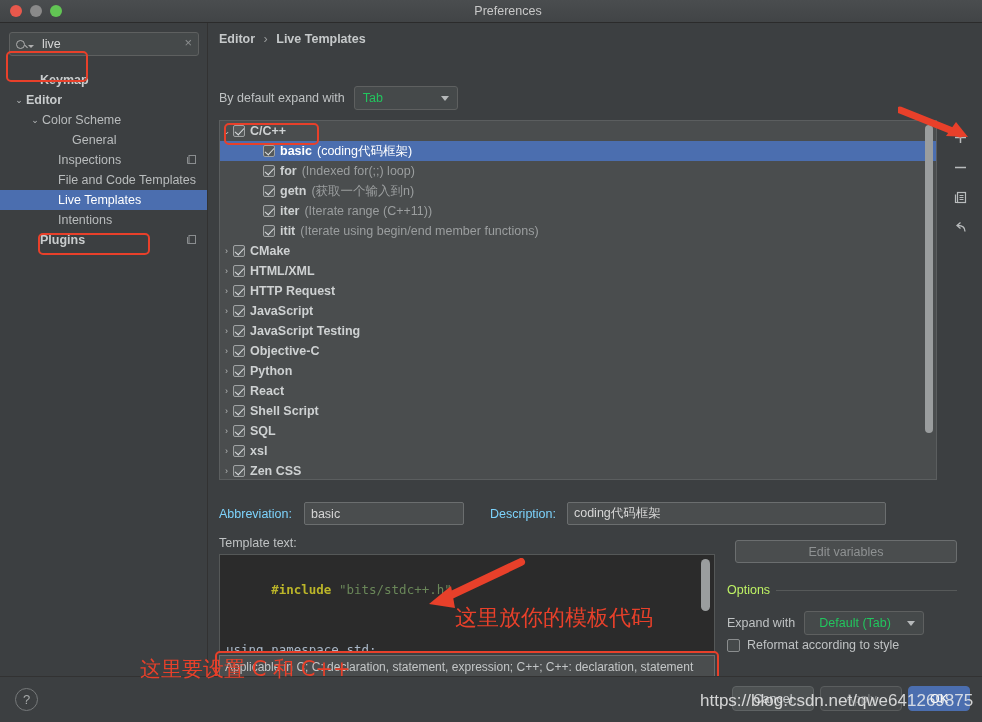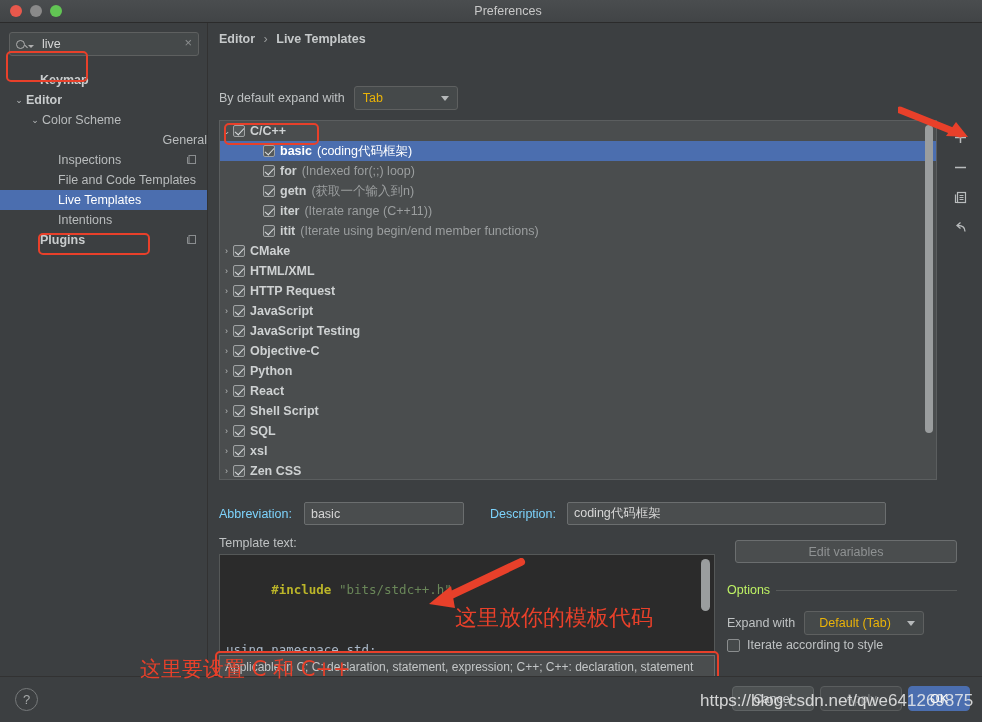--- a/index.html
+++ b/index.html
@@ -87,21 +87,21 @@
   
   .right { position: absolute; left: 208px; top: 23px; width: 774px; height: 653px; background: #3c3f41; }
   .breadcrumb { position: absolute; left: 11px; top: 9px; font-size: 12.5px; font-weight: bold; color: #c6c9ca; }
   .breadcrumb .sep { font-weight: normal; color: #9b9e9f; margin: 0 5px; }
 
   .expand-row { position: absolute; left: 11px; top: 63px; display: flex; align-items: center; }
   .expand-lbl { font-size: 12.5px; color: #bfc2c3; margin-right: 9px; }
   .combo {
     height: 24px; background: #45494a; border: 1px solid #5e6060; border-radius: 3px;
     display: flex; align-items: center; padding: 0 8px; position: relative;
-    font-size: 12.5px; color: #eab308;
+    font-size: 12.5px; color: #22c55e;
   }
   .combo .cv { flex: 1; }
   .combo .arrow {
     width: 0; height: 0; border-left: 4px solid transparent;
     border-right: 4px solid transparent; border-top: 5px solid #b6b9ba; margin-left: 10px;
   }
   #expand-combo { width: 104px; }
 
   
   .listbox {
@@ -253,21 +253,21 @@
           <span class="lbl">Keymap</span>
         </div>
         <div class="tnode bold" style="padding-left: 14px;">
           <span class="chev">⌄</span>
           <span class="lbl">Editor</span>
         </div>
         <div class="tnode" style="padding-left: 30px;">
           <span class="chev">⌄</span>
           <span class="lbl">Color Scheme</span>
         </div>
-        <div class="tnode" style="padding-left: 60px; justify-content: flex-end;">
+        <div class="tnode" style="padding-left: 60px;">
           <span class="chev"></span>
           <span class="lbl">General</span>
         </div>
         <div class="tnode" style="padding-left: 46px;">
           <span class="chev"></span>
           <span class="lbl">Inspections</span>
           <span class="copy-ic"><svg width="11" height="11" viewBox="0 0 11 11">
               <rect x="3" y="1.5" width="6.5" height="8" fill="none" stroke="#a5a8a9" stroke-width="1"></rect>
               <path d="M1.5 3v6.5h1.5" fill="none" stroke="#a5a8a9" stroke-width="1"></path>
             </svg></span>
@@ -475,21 +475,21 @@
     <div class="opt-rule"></div>
     <div class="opt-row1">
       <span class="opt-lbl">Expand with</span>
       <div class="combo" id="expandwith-combo">
         <span class="cv">Default (Tab)</span>
         <span class="arrow"></span>
       </div>
     </div>
     <div class="opt-row2">
       <div class="cb2"></div>
-      <span class="opt-txt">Iterate according to style</span>
+      <span class="opt-txt">Reformat according to style</span>
     </div>
   </div>
 
   <div class="bottombar">
     <div class="helpbtn">?</div>
     <div class="btn" id="cancel-btn">Cancel</div>
     <div class="btn" id="apply-btn">Apply</div>
     <div class="btn" id="ok-btn">OK</div>
   </div>
 

